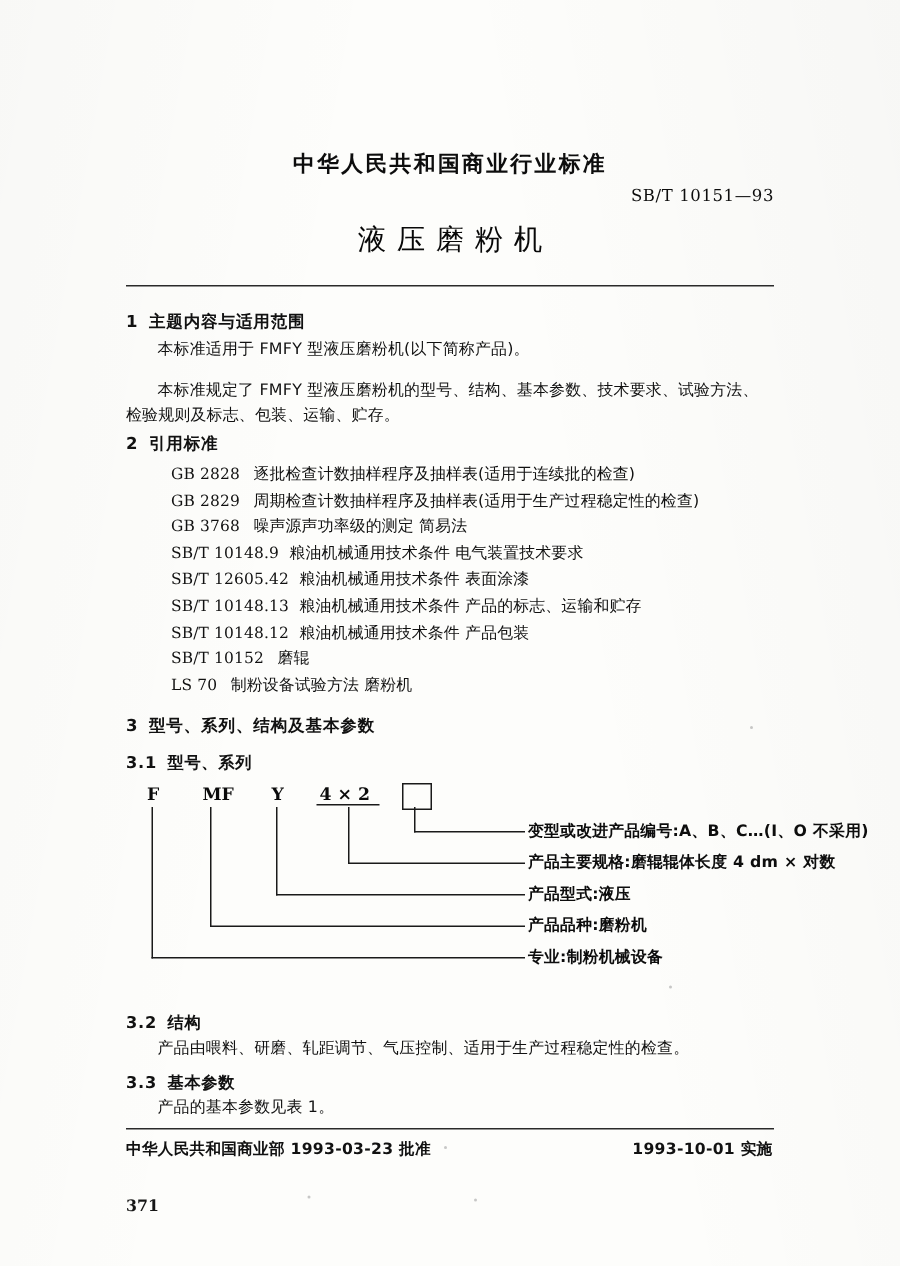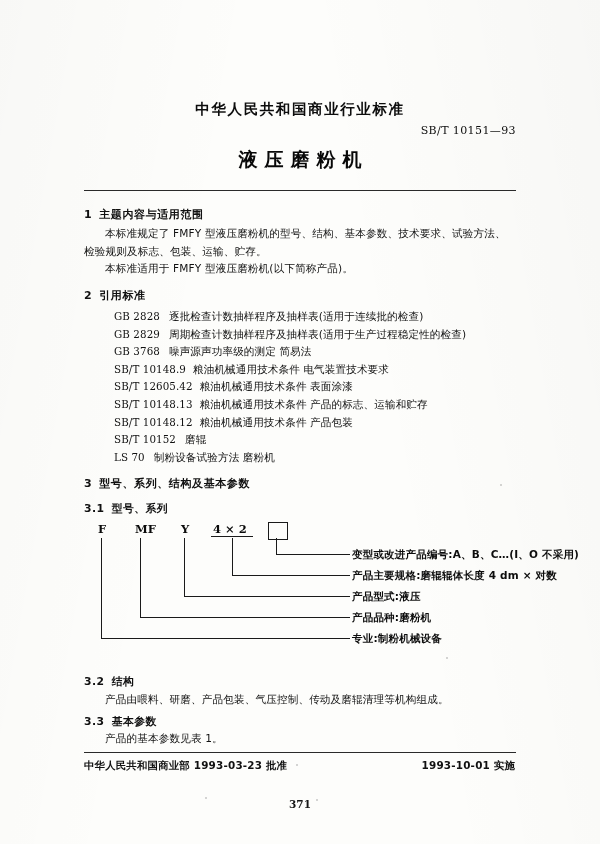--- a/index.html
+++ b/index.html
@@ -60,21 +60,21 @@
     font-size: 11px;
     letter-spacing: 0.4px;
     color: #0d0d0d;
   }
   .doc-title {
     position: absolute;
     top: 147px;
     left: 0;
     width: 432px;
     text-align: center;
-    font-weight: bold;
+    font-weight: normal;
     font-size: 19px;
     letter-spacing: 7px;
     text-indent: 7px;
     color: #080808;
   }
   .rule-top {
     position: absolute;
     top: 190px;
     left: 0;
     width: 432px;
@@ -213,21 +213,21 @@
     letter-spacing: 0.2px;
     color: #111;
   }
   .footer .left { position: absolute; left: 0; top: 0; }
   .footer .right { position: absolute; right: 1px; top: 0; }
   .page-num {
     position: absolute;
     top: 798px;
     left: 0;
     width: 432px;
-    text-align: center;
+    text-align: left;
     font-family: "DejaVu Serif", serif;
     font-weight: bold;
     font-size: 10.5px;
     color: #161616;
   }
   .dotspeck {
     position: absolute;
     background: #9a9a9a;
     width: 2px;
     height: 2px;
@@ -246,22 +246,22 @@
     <div class="masthead">中华人民共和国商业行业标准</div>
     <div class="std-number">SB/T  10151—93</div>
     <div class="doc-title">液压磨粉机</div>
     <div class="rule-top"></div>
 
     <div class="body-area">
 
       <div class="h2">
         <span class="num">1</span><span>主题内容与适用范围</span>
       </div>
+      <p class="para blk">本标准适用于 FMFY 型液压磨粉机(以下简称产品)。</p>
       <p class="para">本标准规定了 FMFY 型液压磨粉机的型号、结构、基本参数、技术要求、试验方法、检验规则及标志、包装、运输、贮存。</p>
-      <p class="para blk">本标准适用于 FMFY 型液压磨粉机(以下简称产品)。</p>
 
       <div class="h2">
         <span class="num">2</span><span>引用标准</span>
       </div>
       <ul class="ref-list">
         <li><span class="ref-code">GB 2828</span><span class="ref-gap"></span><span>逐批检查计数抽样程序及抽样表(适用于连续批的检查)</span></li>
         <li><span class="ref-code">GB 2829</span><span class="ref-gap"></span><span>周期检查计数抽样程序及抽样表(适用于生产过程稳定性的检查)</span></li>
         <li><span class="ref-code">GB 3768</span><span class="ref-gap"></span><span>噪声源声功率级的测定   简易法</span></li>
         <li><span class="ref-code">SB/T 10148.9</span><span class="ref-gap-sm"></span><span>粮油机械通用技术条件   电气装置技术要求</span></li>
         <li><span class="ref-code">SB/T 12605.42</span><span class="ref-gap-sm"></span><span>粮油机械通用技术条件   表面涂漆</span></li>
@@ -307,21 +307,21 @@
         <div class="dg-ann" style="left:268px; top:25px;">变型或改进产品编号:A、B、C…(I、O 不采用)</div>
         <div class="dg-ann" style="left:268px; top:46px;">产品主要规格:磨辊辊体长度 4 dm × 对数</div>
         <div class="dg-ann" style="left:268px; top:67px;">产品型式:液压</div>
         <div class="dg-ann" style="left:268px; top:88px;">产品品种:磨粉机</div>
         <div class="dg-ann" style="left:268px; top:109px;">专业:制粉机械设备</div>
       </div>
 
       <div class="h3">
         <span class="num">3.2</span><span>结构</span>
       </div>
-      <p class="para blk-sm">产品由喂料、研磨、产品包装、气压控制、传动及磨辊清理等机构组成。</p>
+      <p class="para blk-sm">产品由喂料、研磨、轧距调节、气压控制、适用于生产过程稳定性的检查。</p>
 
       <div class="h3">
         <span class="num">3.3</span><span>基本参数</span>
       </div>
       <p class="para">产品的基本参数见表 1。</p>
     </div>
 
     <div class="rule-bottom"></div>
     <div class="footer">
       <span class="left">中华人民共和国商业部 1993-03-23 批准</span>

